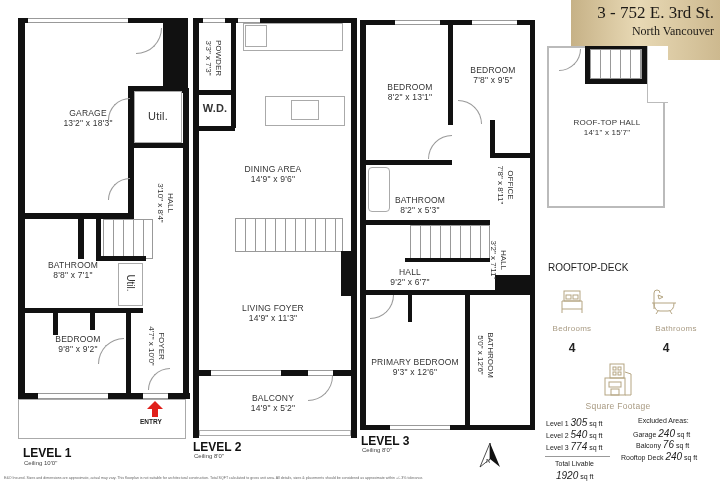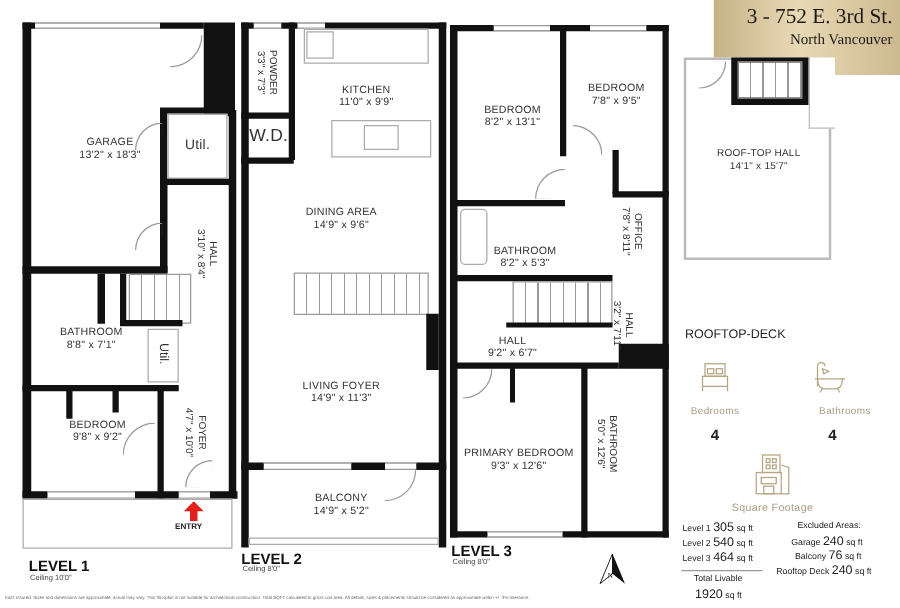--- a/index.html
+++ b/index.html
@@ -13,21 +13,21 @@
   .level-sub { position:absolute; font-size:6px; color:#444; }
   .stairs { position:absolute; background:repeating-linear-gradient(90deg,#fff 0 9px,#999 9px 10px); border:1px solid #999; box-sizing:border-box; }
   .door-arc { position:absolute; border:1px solid #999; box-sizing:border-box; }
   .win { position:absolute; background:#fff; border-top:1px solid #999; border-bottom:1px solid #999; box-sizing:border-box; }
   .header-plate { position:absolute; left:571px; top:0; width:149px; height:60px; background:linear-gradient(90deg,#c6b186 0%,#e8d9b5 45%,#cdb98f 100%); }
   .header-plate .addr { position:absolute; left:0; right:6px; top:3px; text-align:right; font-family:"Liberation Serif", serif; font-size:17px; color:#1d1a16; }
   .header-plate .city { position:absolute; right:6px; top:24px; font-family:"Liberation Serif", serif; font-size:12px; color:#1d1a16; }
   .icon-caption { position:absolute; font-size:8px; color:#a89a82; text-align:center; width:80px; letter-spacing:0.3px; }
   .icon-value { position:absolute; font-size:12px; font-weight:bold; color:#222; text-align:center; width:80px; }
   .sqft { position:absolute; font-size:7px; color:#222; white-space:nowrap; }
-  .sqft b { font-size:10px; font-weight:normal; }
+  .sqft b { font-size:10px; font-weight:normal;font-style:italic; }
   .disclaimer { position:absolute; left:4px; top:476px; font-size:3.6px; color:#666; white-space:nowrap; }
 </style>
 </head>
 <body>
 
 <div class="header-plate">
   <div class="addr">3 - 752 E. 3rd St.</div>
   <div class="city">North Vancouver</div>
 </div>
 
@@ -130,25 +130,21 @@
   <div class="wall" style="left:0;top:352px;width:164px;height:6px;"></div>
   <div class="win" style="left:18px;top:352px;width:70px;height:6px;"></div>
   <div class="win" style="left:115px;top:352px;width:25px;height:6px;"></div>
   <div class="door-arc" style="left:115px;top:358px;width:25px;height:25px;border-radius:0 0 25px 0;border-left:none;border-top:none;"></div>
   <div class="thin" style="left:6px;top:412px;width:152px;height:6px;"></div>
 
   <div class="vlabel" style="left:-10px;top:30px;width:60px;">
     <div>POWDER</div>
       <div>3'3" x 7'3"</div>
   </div>
-  <div class="room-label" style="left:60px;top:48px;width:80px;">
-    <div>KITCHEN</div>
-      <div>11'0" x 9'9"</div>
-  </div>
-  <div class="room-label" style="left:4px;top:85px;width:36px;font-size:14px;font-weight:normal;">
+  <div class="room-label" style="left:4px;top:85px;width:36px;font-size:11px;font-weight:bold;">
     <div>W.D.</div>
   </div>
   <div class="room-label" style="left:40px;top:146px;width:80px;">
     <div>DINING AREA</div>
       <div>14'9" x 9'6"</div>
   </div>
   <div class="room-label" style="left:40px;top:285px;width:80px;">
     <div>LIVING FOYER</div>
       <div>14'9" x 11'3"</div>
   </div>
@@ -280,21 +276,21 @@
 </div>
 <div class="icon-caption" style="left:578px;top:401px;width:80px;font-size:8.5px;">Square Footage</div>
 
 <div class="sqft" style="left:546px;top:417px;">
   <span>Level 1</span> <b>305</b> <span>sq ft</span>
 </div>
 <div class="sqft" style="left:546px;top:429px;">
   <span>Level 2</span> <b>540</b> <span>sq ft</span>
 </div>
 <div class="sqft" style="left:546px;top:441px;">
-  <span>Level 3</span> <b>464</b> <span>sq ft</span>
+  <span>Level 3</span> <b>774</b> <span>sq ft</span>
 </div>
 <div class="abs" style="left:545px;top:456px;width:65px;height:1px;background:#999;"></div>
 <div class="sqft" style="left:555px;top:460px;">Total Livable</div>
 <div class="sqft" style="left:556px;top:470px;">
   <b>1920</b> <span>sq ft</span>
 </div>
 
 <div class="sqft" style="left:638px;top:417px;">Excluded Areas:</div>
 <div class="sqft" style="left:633px;top:428px;">
   <span>Garage</span> <b>240</b> <span>sq ft</span>

